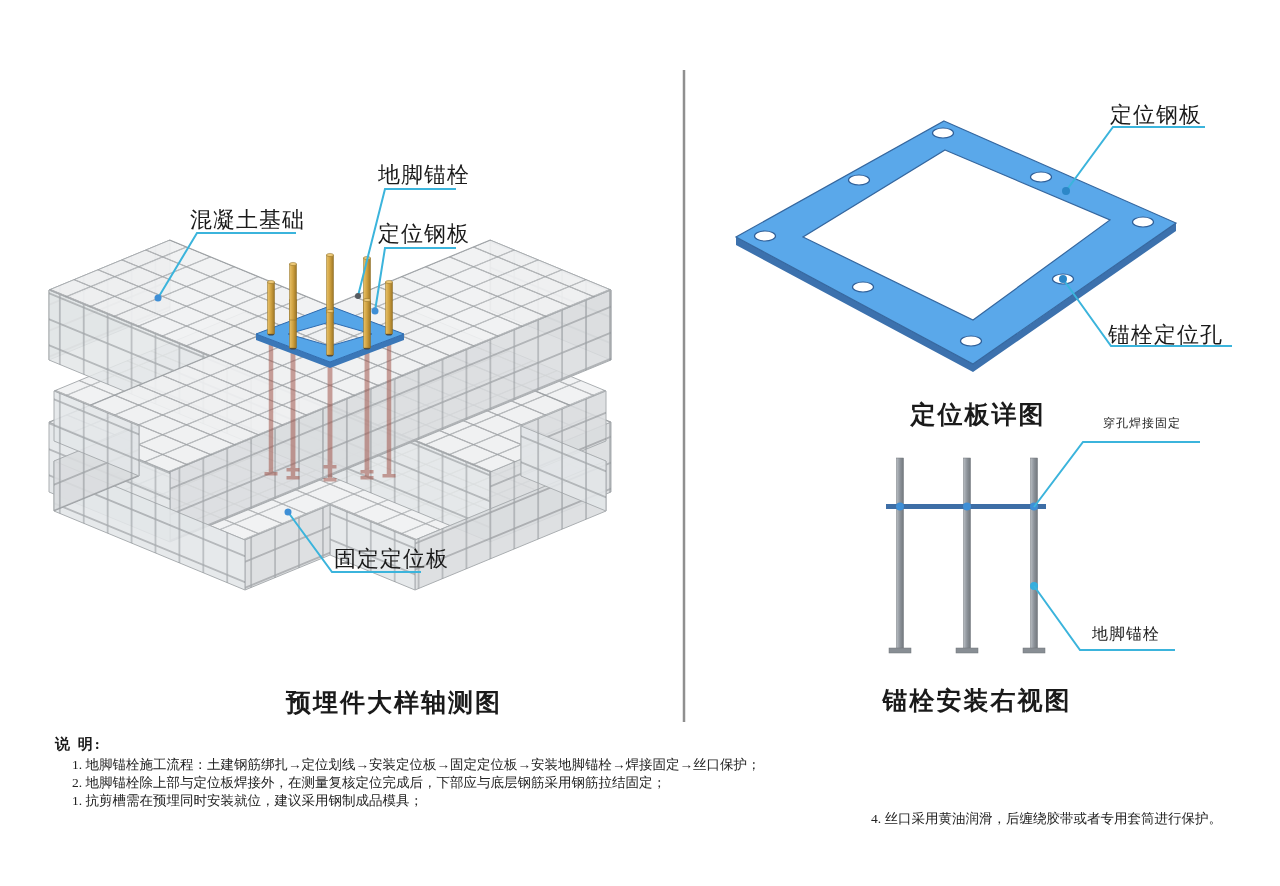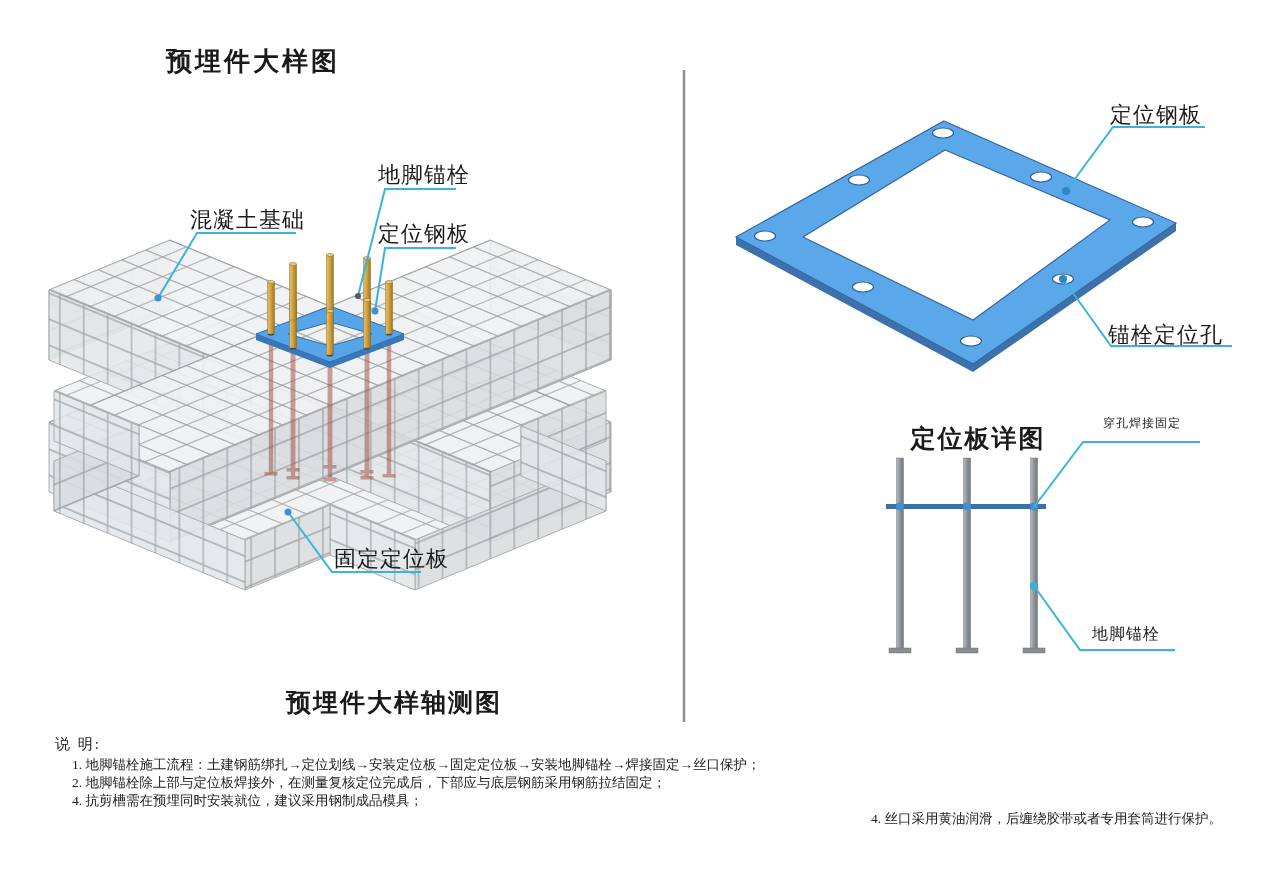--- a/index.html
+++ b/index.html
@@ -3,21 +3,21 @@
 <meta charset="utf-8">
 <style>
   html,body{margin:0;padding:0;background:#ffffff;}
   .canvas{position:relative;width:1280px;height:886px;background:#ffffff;overflow:hidden;
           font-family:"Liberation Serif","DejaVu Serif",serif;color:#1a1a1a;}
   .art{position:absolute;left:0;top:0;}
   .lbl{position:absolute;white-space:nowrap;}
   .title{font-size:26px;letter-spacing:3px;font-weight:600;}
   .caption{font-size:25px;letter-spacing:2px;font-weight:600;text-align:center;}
   .tag{font-size:22px;letter-spacing:1px;}
-  .notes-head{font-size:15px;font-weight:400;letter-spacing:2px;}
+  .notes-head{font-size:15px;font-weight:700;letter-spacing:2px;}
   .note-line{font-size:13.5px;color:#222;}
 </style>
 </head>
 <body>
 
 <div class="canvas">
 
   <svg class="art" width="1280" height="886" viewBox="0 0 1280 886">
     <defs>
       <pattern id="gtop" width="26" height="26" patternUnits="userSpaceOnUse" patternTransform="matrix(0.92,0.38,-0.92,0.38,330,0)">
@@ -189,34 +189,34 @@
       <circle cx="967" cy="506.5" r="4" fill="#3f8fd6"></circle>
       <circle cx="1034" cy="506.5" r="4" fill="#3f8fd6"></circle>
       <circle cx="1034" cy="586" r="4" fill="#35aede"></circle>
       <g stroke="#3bb4dc" stroke-width="2" fill="none">
         <path d="M1034,507 L1083,442 L1200,442"></path>
         <path d="M1034,586 L1080,650 L1175,650"></path>
       </g>
     </g>
   </svg>
 
-  <div class="lbl title" style="left:166px;top:44px;">预埋件大样图</div>
 
   <div class="lbl tag" style="left:190px;top:205px;width:114px;text-align:left;">混凝土基础</div>
   <div class="lbl tag" style="left:378px;top:160px;width:86px;text-align:center;">地脚锚栓</div>
   <div class="lbl tag" style="left:378px;top:219px;width:86px;text-align:center;">定位钢板</div>
   <div class="lbl tag" style="left:334px;top:544px;width:90px;text-align:center;">固定定位板</div>
   <div class="lbl caption" style="left:244px;top:650px;width:300px;margin-top:36px;">预埋件大样轴测图</div>
 
   <div class="lbl tag" style="left:1110px;top:100px;width:90px;text-align:center;">定位钢板</div>
   <div class="lbl tag" style="left:1108px;top:320px;width:110px;text-align:left;">锚栓定位孔</div>
-  <div class="lbl caption" style="left:878px;top:398px;width:200px;margin-top:24px;">定位板详图</div>
+  <div class="lbl caption" style="left:878px;top:398px;width:200px;">定位板详图</div>
 
   <div class="lbl tag" style="left:1080px;top:415px;width:124px;text-align:center;font-size:12px;">穿孔焊接固定</div>
   <div class="lbl tag" style="left:1083px;top:624px;width:86px;text-align:center;font-size:16px;">地脚锚栓</div>
+  <div class="lbl caption" style="left:852px;top:684px;width:250px;">锚栓安装右视图</div>
 
   <div class="lbl notes-head" style="left:55px;top:735px;">说 明:</div>
   <div class="lbl note-line" style="left:72px;top:756px;width:1150px;">1. 地脚锚栓施工流程：土建钢筋绑扎→定位划线→安装定位板→固定定位板→安装地脚锚栓→焊接固定→丝口保护；</div>
   <div class="lbl note-line" style="left:72px;top:774px;width:1150px;">2. 地脚锚栓除上部与定位板焊接外，在测量复核定位完成后，下部应与底层钢筋采用钢筋拉结固定；</div>
-  <div class="lbl note-line" style="left:72px;top:792px;width:1150px;">4. 抗剪槽需在预埋同时安装就位，建议采用钢制成品模具；</div>
+  <div class="lbl note-line" style="left:72px;top:792px;width:1150px;">1. 抗剪槽需在预埋同时安装就位，建议采用钢制成品模具；</div>
   <div class="lbl note-line" style="left:72px;top:810px;width:1150px;text-align:right;">4. 丝口采用黄油润滑，后缠绕胶带或者专用套筒进行保护。</div>
 
 </div>
 
 </body></html>

